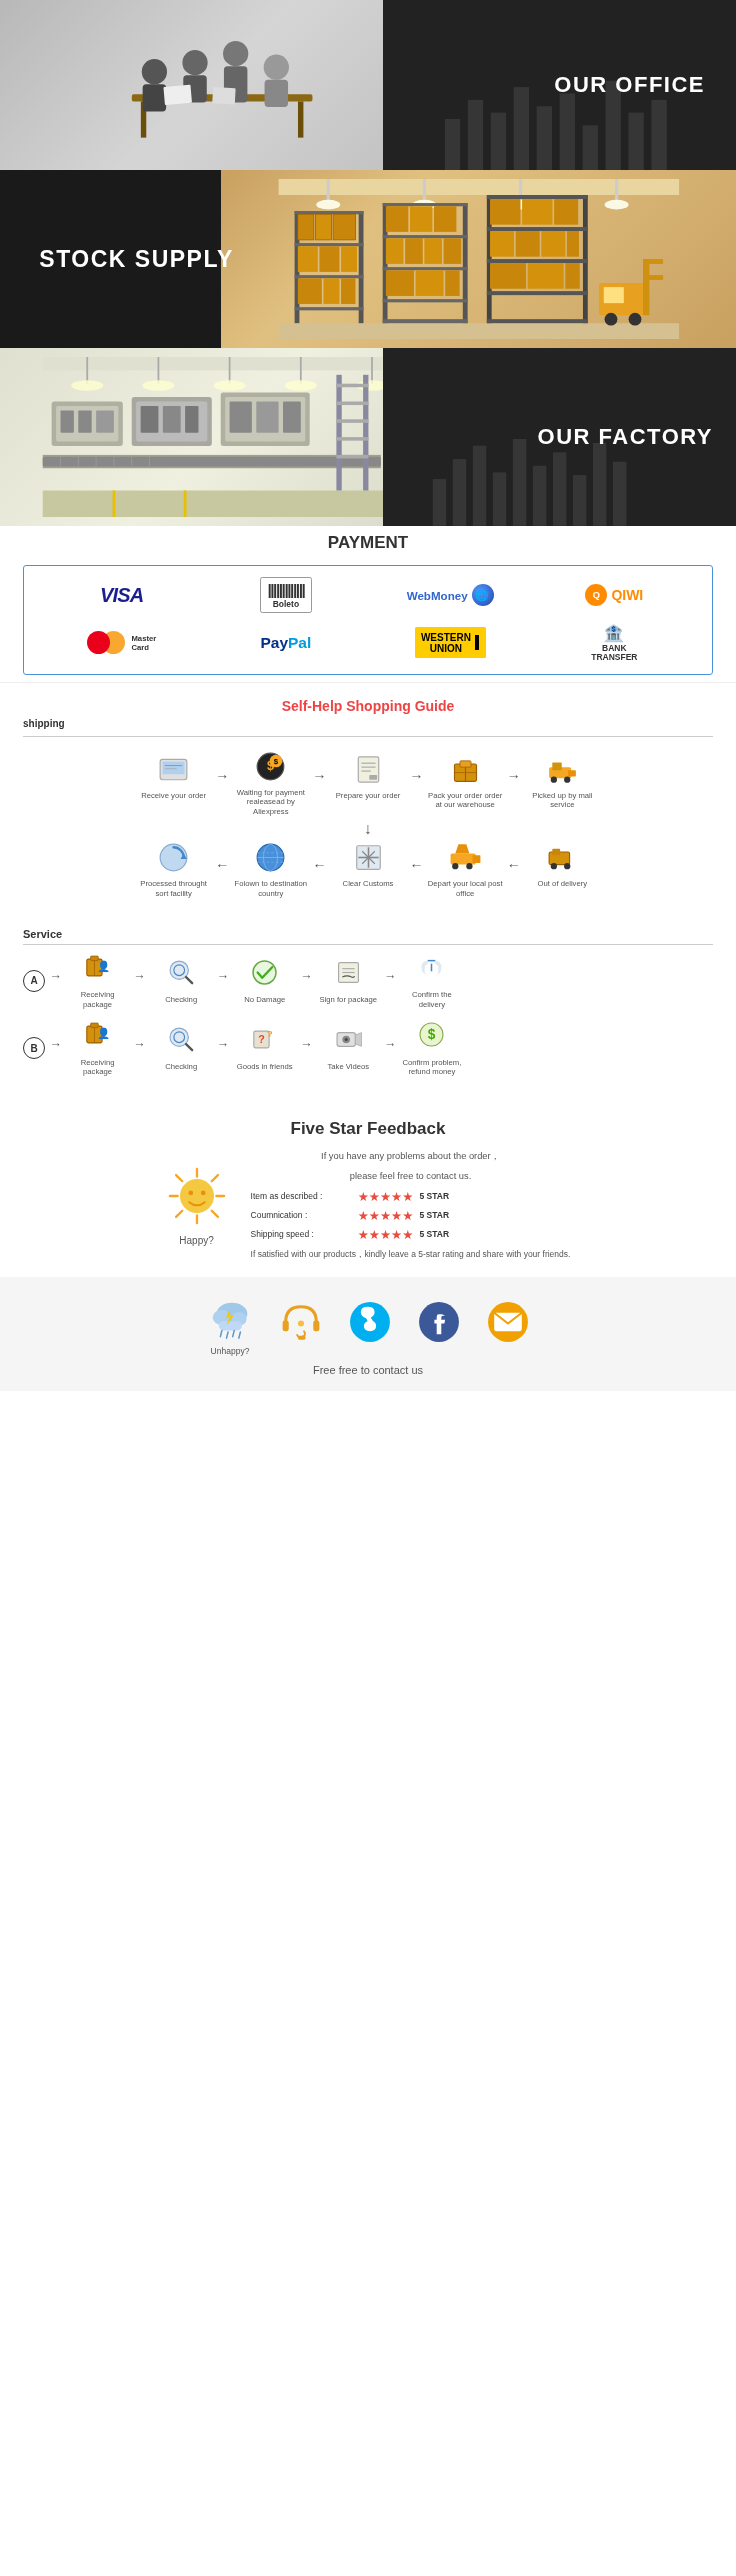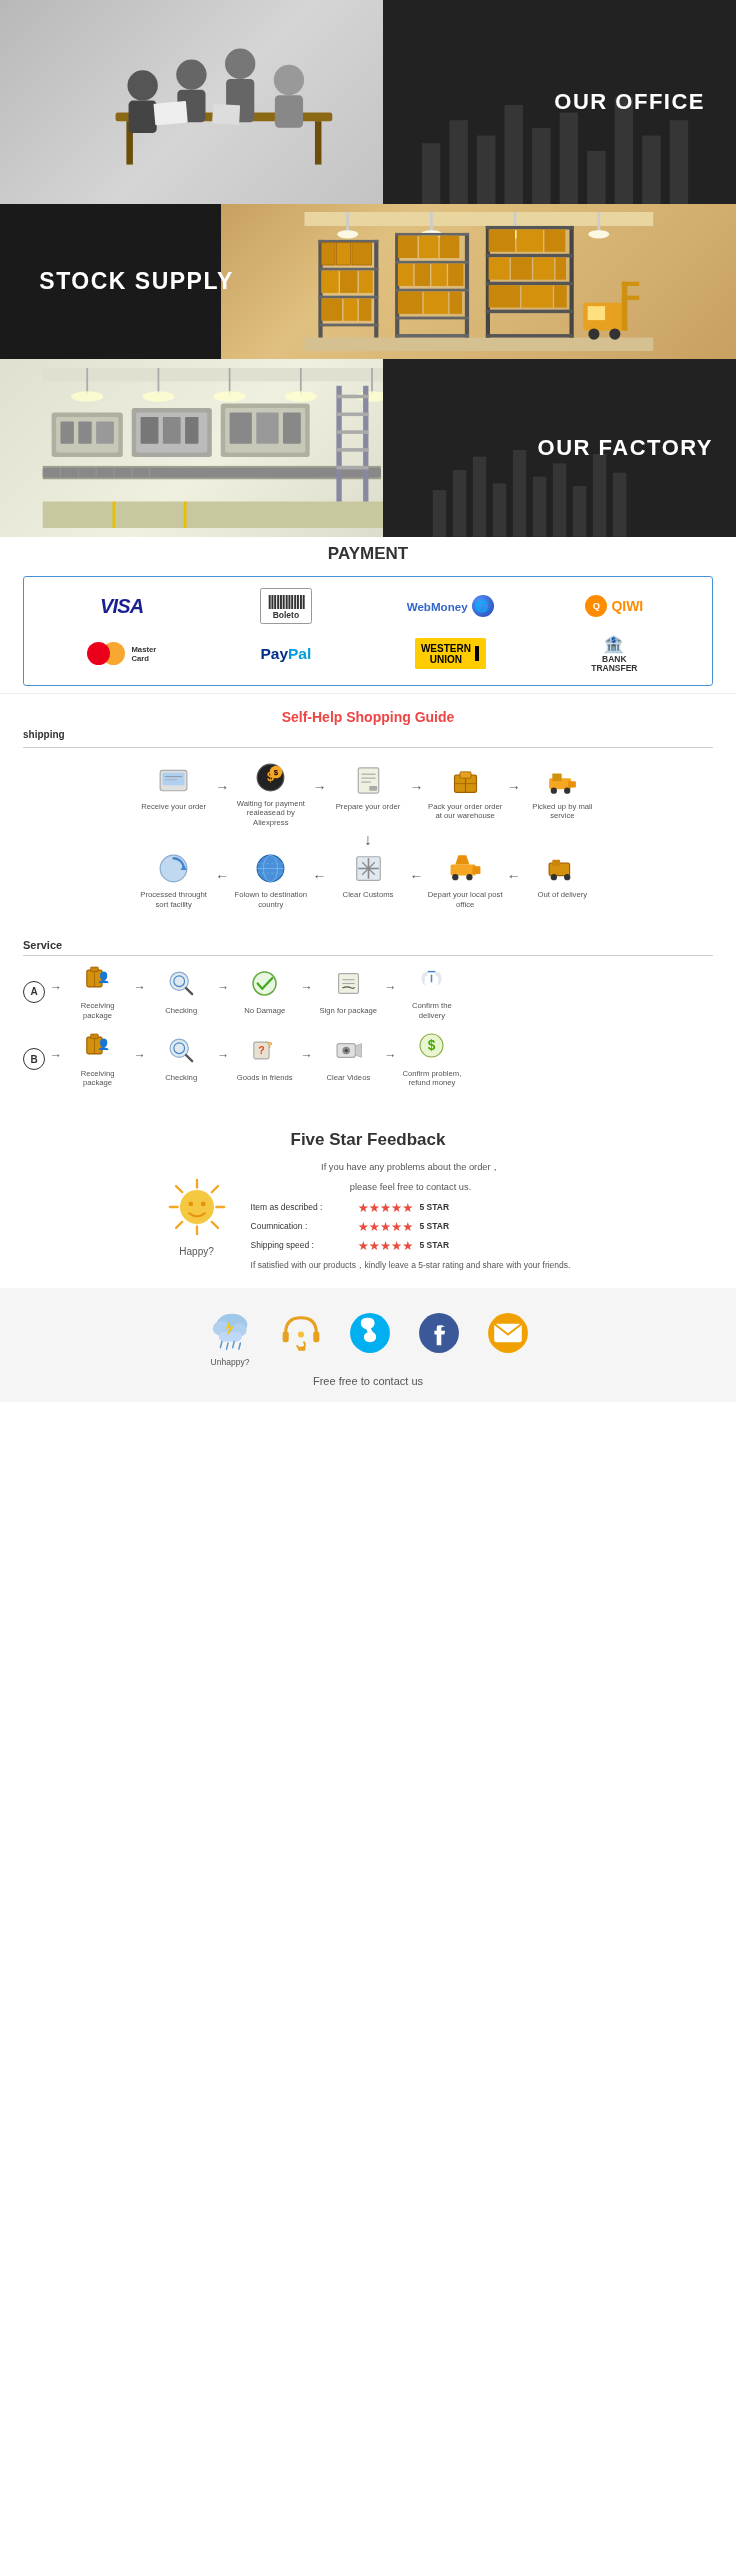--- a/index.html
+++ b/index.html
@@ -4,40 +4,40 @@
   <style>
     * { margin: 0; padding: 0; box-sizing: border-box; }
     body { width: 736px; font-family: Arial, sans-serif; background: #fff; }
     .section-label {
       position: relative; z-index: 2;
       color: #fff; font-size: 22px; font-weight: bold; letter-spacing: 1.5px;
     }
 
     
     .office-wrap {
-      position: relative; width: 100%; height: 204px;
+      position: relative; width: 100%; height: 170px;
       background: #ccc;
       overflow: hidden;
     }
     .office-photo-area {
       position: absolute; left: 0; top: 0; width: 58%; height: 100%;
       background: linear-gradient(135deg, #b8b8b8 0%, #d5d5d5 50%, #c0c0c0 100%);
       display: flex; align-items: center; justify-content: center;
     }
     .people-svg { width: 90%; height: 85%; }
     .office-dark-panel {
       position: absolute; right: 0; top: 0; width: 48%; height: 100%;
       background: #222;
       display: flex; align-items: center; justify-content: flex-end;
       padding-right: 31px;
     }
 
     
     .stock-wrap {
-      position: relative; width: 100%; height: 155px;
+      position: relative; width: 100%; height: 178px;
       background: #1a1a1a;
       overflow: hidden;
     }
     .stock-photo {
       position: absolute; right: 0; top: 0; width: 70%; height: 100%;
       background: linear-gradient(135deg, #c8a060 0%, #e0c080 30%, #d4b070 70%, #c8a060 100%);
       display: flex; align-items: center; justify-content: center;
     }
     .stock-dark {
       position: absolute; left: 0; top: 0; width: 35%; height: 100%;
@@ -779,21 +779,21 @@
       <span class="service-arrow">→</span>
       <div class="service-item">
         <div class="service-icon">
           <svg width="29" height="29" viewBox="0 0 38 38">
             <rect x="4" y="10" width="24" height="18" rx="3" fill="#e0e0e0" stroke="#aaa" stroke-width="1.5"></rect>
             <circle cx="16" cy="19" r="5" fill="#888"></circle>
             <circle cx="16" cy="19" r="2" fill="#444"></circle>
             <polygon points="28,13 36,10 36,28 28,25" fill="#ccc" stroke="#aaa" stroke-width="1"></polygon>
           </svg>
         </div>
-        <span class="service-label">Clear Videos</span>
+        <span class="service-label">Take Videos</span>
       </div>
       <span class="service-arrow">→</span>
       <div class="service-item">
         <div class="service-icon">
           <svg width="29" height="29" viewBox="0 0 38 38" style="font-size:28px">
             <circle cx="19" cy="19" r="15" fill="#e8f5d0" stroke="#88aa44" stroke-width="1.5"></circle>
             <text x="19" y="25" text-anchor="middle" font-size="18" fill="#44aa00" font-weight="bold">$</text>
           </svg>
         </div>
         <span class="service-label">Confirm problem, refund money</span>

